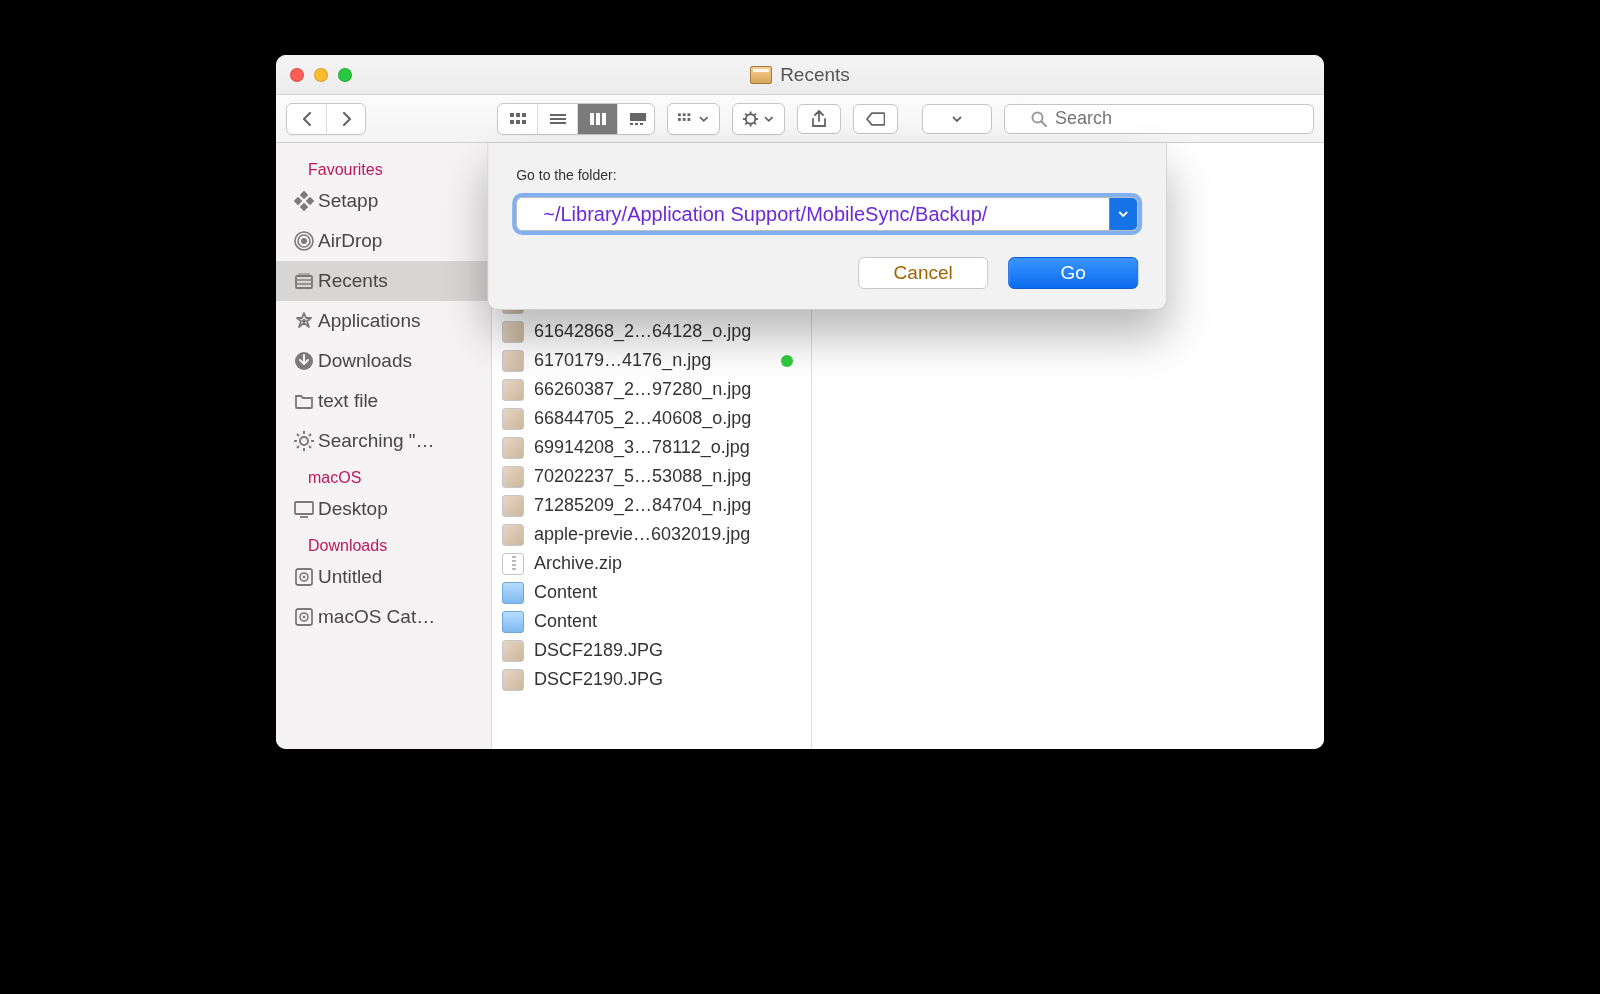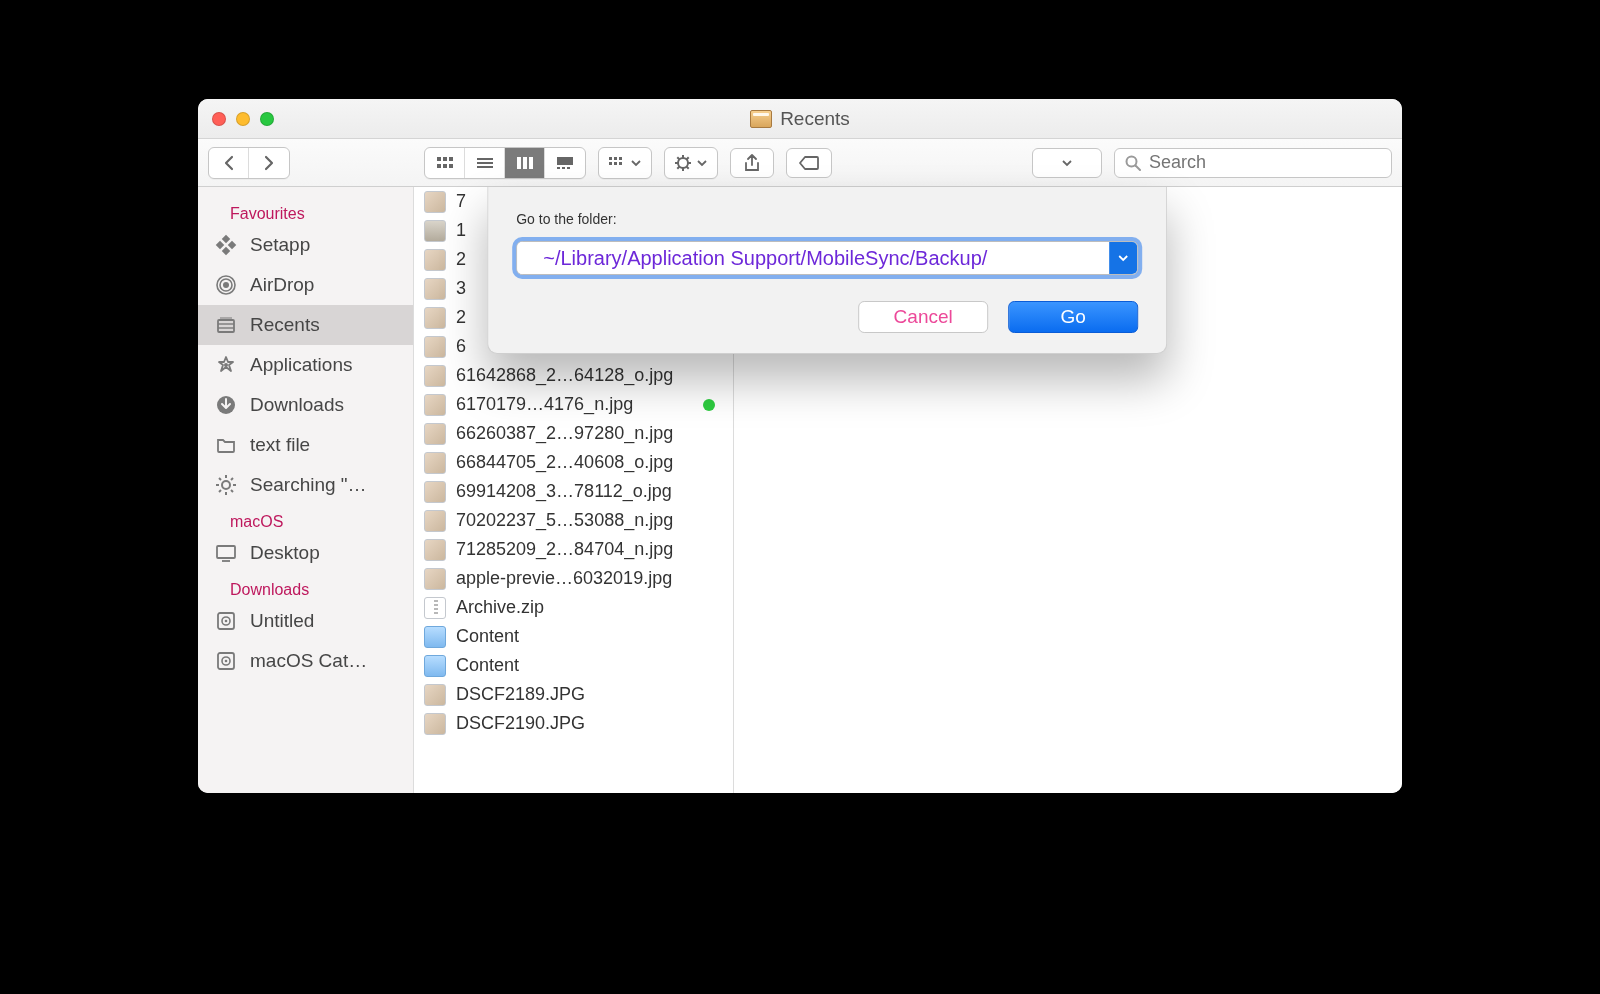--- a/index.html
+++ b/index.html
@@ -9,30 +9,29 @@
     font-family: -apple-system, "Helvetica Neue", Helvetica, Arial, sans-serif;
     font-size: 20px;
     color: #333;
     display: flex;
     align-items: flex-start;
     justify-content: center;
     padding-top: 55px;
   }
 
   .window {
-    width: 1204px;
+    width: 1048px;
     height: 694px;
     background: #fff;
     border-radius: 10px;
     box-shadow: 0 30px 80px rgba(0,0,0,0.55), 0 0 0 1px rgba(0,0,0,0.15);
     overflow: hidden;
     position: relative;
     display: flex;
     flex-direction: column;
-    margin-top: 44px;
   }
 
   
   .titlebar {
     height: 40px;
     background: linear-gradient(#f5f5f5,#ececec);
     border-bottom: 1px solid #d4d4d4;
     display: flex;
     align-items: center;
     position: relative;
@@ -96,21 +95,21 @@
     display:flex; align-items:center; justify-content:center; padding:0 12px;
     color:#666;
   }
   .spacer { flex: 1; }
   .search {
     flex: 0 0 260px;
     height: 30px;
     border: 1px solid #c6c6c6;
     border-radius: 6px;
     background: #fff;
-    display: flex; align-items: center; gap: 8px; padding: 0 10px;
+    display: flex; align-items: center; gap: 8px; padding: 0 26px;
     color: #9a9a9a;
     justify-content: flex-end;
   }
   .search input {
     border: none; outline: none; font-size: 18px; color:#444; flex:1;
     background: transparent;
   }
   svg { display:block; }
 
   
@@ -129,21 +128,21 @@
     overflow-y: auto;
     font-size: 19px;
   }
   .sb-header {
     color: #be185d;
     font-size: 16px;
     padding: 8px 32px 2px;
   }
   .sb-item {
     display: flex; align-items: center;
-    gap: 12px;
+    gap: 2px;
     height: 40px;
     padding: 0 14px 0 16px;
     color: #464646;
     cursor: default;
   }
   .sb-item.selected { background: #d8d5d5; }
   .sb-icon { width: 24px; height: 24px; color:#7a7a7a; flex:0 0 24px; display:flex; align-items:center; justify-content:center; }
   .sb-label { white-space: nowrap; overflow: hidden; text-overflow: ellipsis; }
 
   
@@ -210,21 +209,21 @@
     width: 28px; background:#1573e6;
     display:flex;align-items:center;justify-content:center;color:#fff;
   }
   .sheet-buttons {
     display:flex; justify-content:flex-end; gap:20px; margin-top: 26px;
   }
   .mac-btn {
     min-width: 130px; height: 32px;
     border-radius: 6px; font-size: 19px;
     display:flex;align-items:center;justify-content:center;
-    border:1px solid #c8c8c8; background:#fff; color:#ec4899;
+    border:1px solid #c8c8c8; background:#fff; color:#a16207;
   }
   .mac-btn.primary {
     background: linear-gradient(#3a95ff,#0a6cf0);
     border: 1px solid #0a5cd6; color:#fff;
   }
 </style>
 </head>
 <body>
 
 <div class="window">

